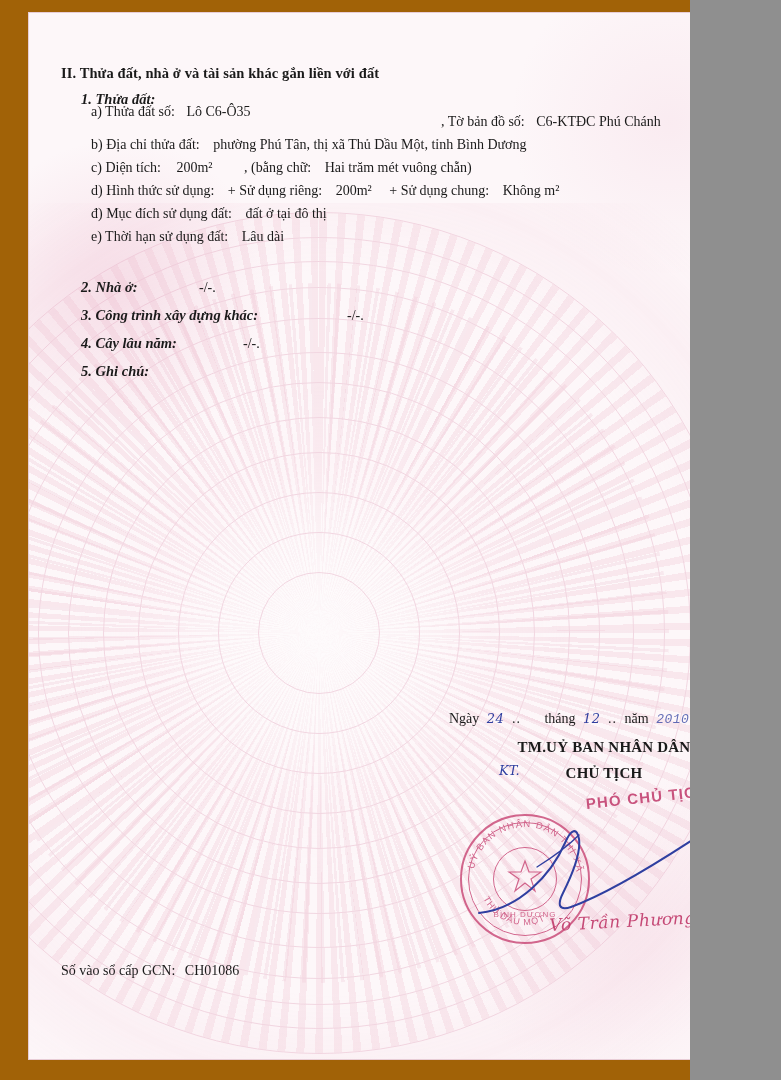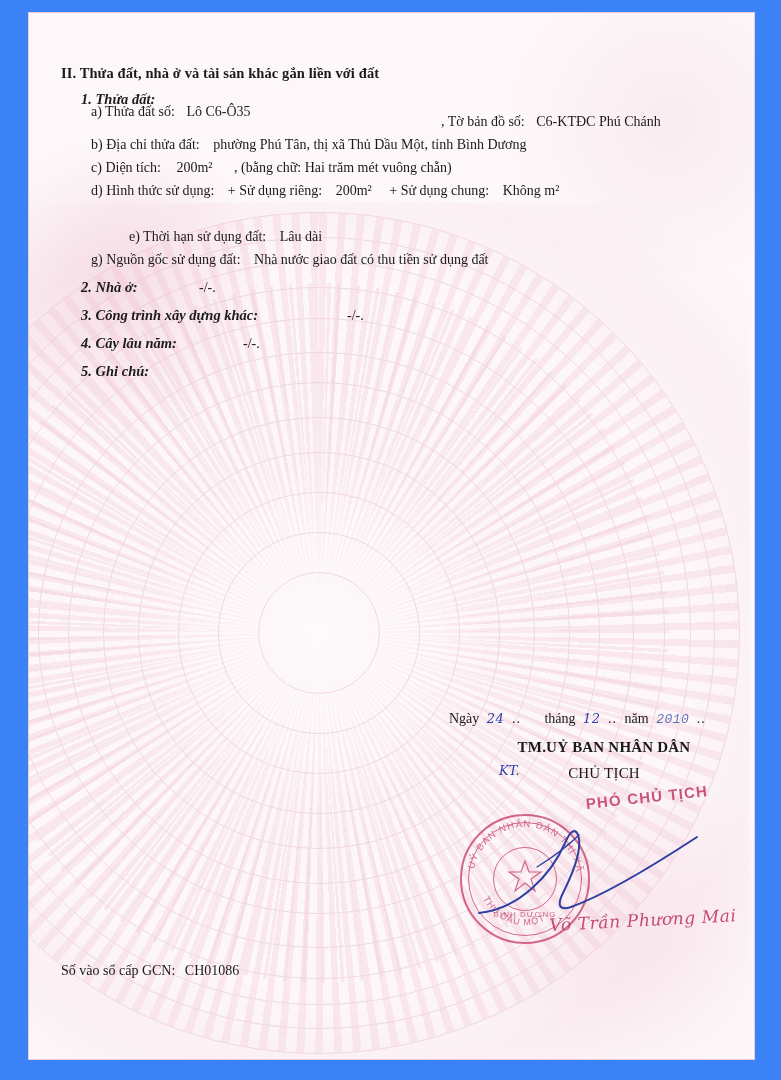--- a/index.html
+++ b/index.html
@@ -2,23 +2,23 @@
 <html><head>
 <meta charset="utf-8">
 <style>
   html, body {
     margin: 0;
     padding: 0;
     background: #8f8f8f;
   }
   .page {
     position: relative;
-    width: 781px;
+    width: 690px;
     height: 1080px;
-    background: #3b82f6;
+    background: #a16207;
     overflow: hidden;
     font-family: "Liberation Serif", serif;
     color: #1a1a1a;
   }
   
   .paper {
     position: absolute;
     left: 28px;
     top: 12px;
     width: 725px;
@@ -152,21 +152,21 @@
     font-weight: bold;
     font-size: 15px;
     letter-spacing: 0.2px;
   }
   .role {
     position: absolute;
     left: 425px;
     top: 752px;
     width: 300px;
     text-align: center;
-    font-weight: normal;
+    font-weight: bold;
     font-size: 15px;
     letter-spacing: 0.2px;
   }
   .role-prefix {
     position: absolute;
     left: 470px;
     top: 750px;
     font-family: "DejaVu Serif", serif;
     font-style: italic;
     color: #2f3fa0;
@@ -283,42 +283,42 @@
       </div>
 
       <div class="item" style="top:124px;">
         <span class="lbl">b) Địa chỉ thửa đất:</span>
         <span class="val" style="margin-left:10px;">phường Phú Tân, thị xã Thủ Dầu Một, tỉnh Bình Dương</span>
       </div>
 
       <div class="item" style="top:147px;">
         <span class="lbl">c) Diện tích:</span>
         <span class="val" style="margin-left:12px;">200m²</span>
-        <span class="lbl" style="margin-left:18px;">, (bằng chữ:</span>
-        <span class="val" style="margin-left:0;">Hai trăm mét vuông chẵn)</span>
+        <span class="lbl" style="margin-left:28px;">, (bằng chữ:</span>
+        <span class="val" style="margin-left:10px;">Hai trăm mét vuông chẵn)</span>
       </div>
 
       <div class="item" style="top:170px;">
         <span class="lbl">d) Hình thức sử dụng:</span>
         <span class="val" style="margin-left:10px;">+ Sử dụng riêng:</span>
         <span class="val" style="margin-left:10px;">200m²</span>
         <span class="val" style="margin-left:14px;">+ Sử dụng chung:</span>
         <span class="val" style="margin-left:10px;">Không m²</span>
       </div>
 
-
-      <div class="item" style="top:216px;margin-left:38px;">
+      <div class="item" style="top:193px;">
+        <span class="lbl">đ) Mục đích sử dụng đất:</span>
+        <span class="val" style="margin-left:10px;">đất ở tại đô thị</span>
+      </div>
+
+      <div class="item" style="top:216px;">
         <span class="lbl">e) Thời hạn sử dụng đất:</span>
         <span class="val" style="margin-left:10px;">Lâu dài</span>
       </div>
 
-      <div class="item" style="top:239px;">
-        <span class="lbl">g) Nguồn gốc sử dụng đất:</span>
-        <span class="val" style="margin-left:10px;">Nhà nước giao đất có thu tiền sử dụng đất</span>
-      </div>
 
       <div class="lvl1" style="top:266px;text-align:right;">
         <span>2.</span>
         <span>Nhà ở:</span>
       </div>
       <div class="dash" style="left:170px;top:267px;">-/-.</div>
 
       <div class="lvl1" style="top:294px;">
         <span>3.</span>
         <span>Công trình xây dựng khác:</span>

